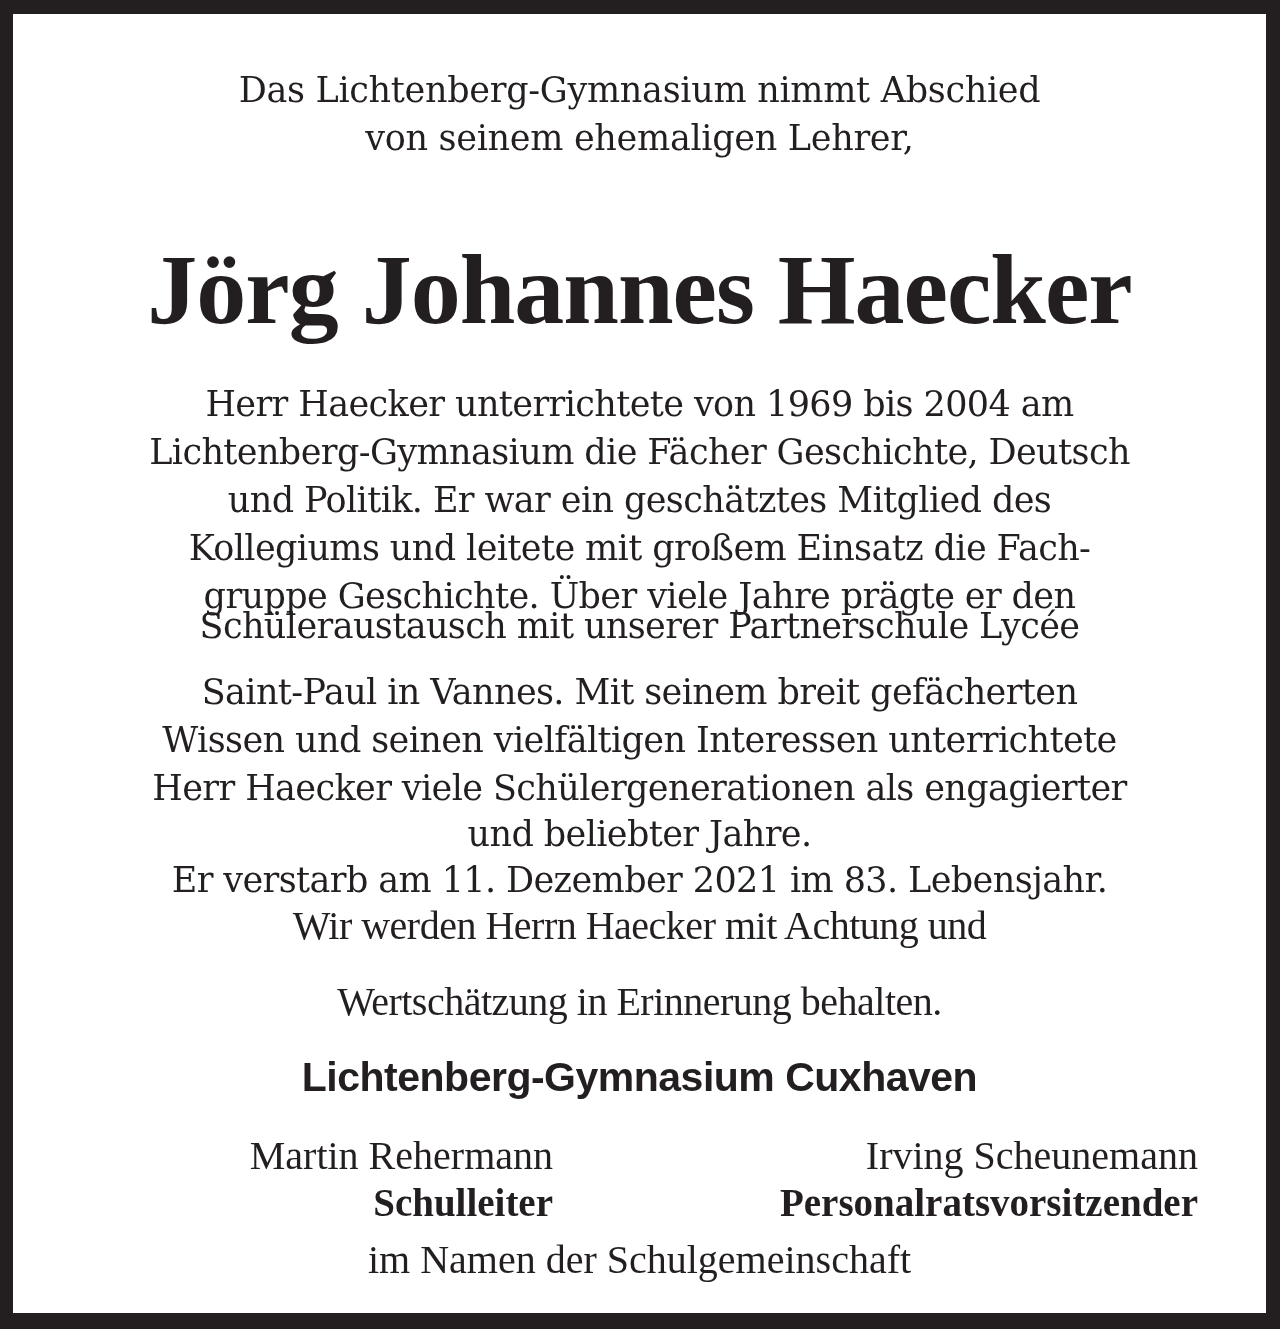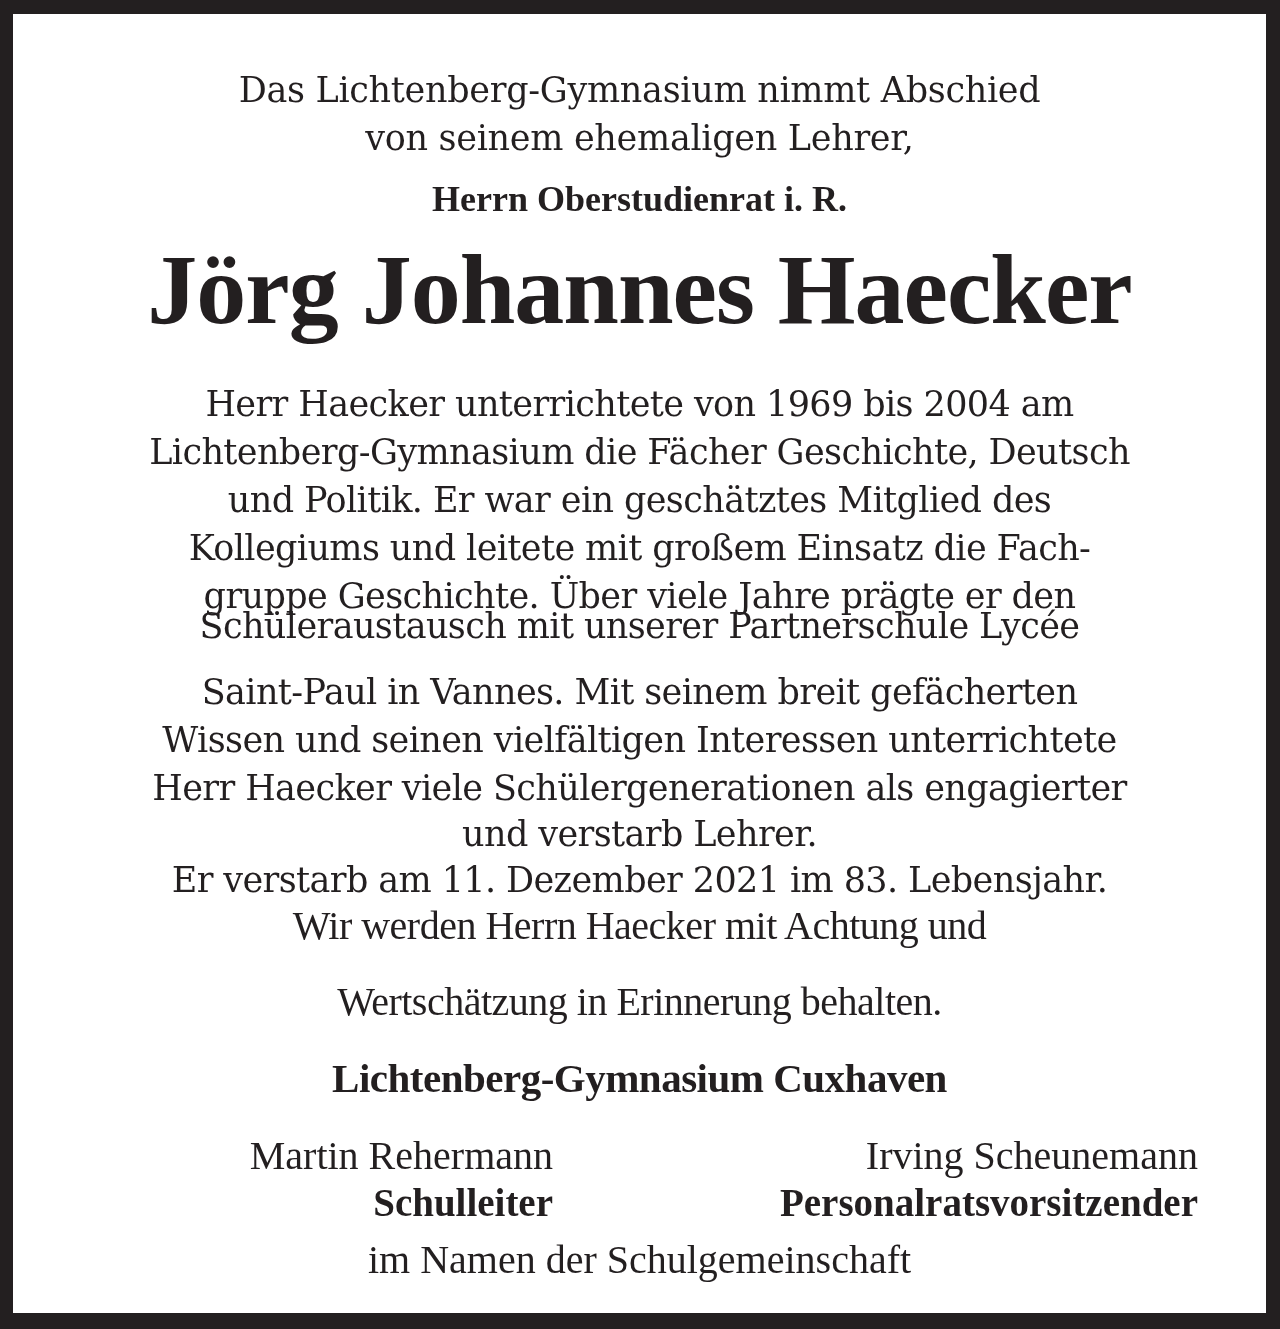--- a/index.html
+++ b/index.html
@@ -23,52 +23,51 @@
   .honor { font-size: 31px; font-weight: bold; font-family: "Liberation Serif", serif; font-size: 36px; }
   .name {
     font-family: Liberation Serif, serif;
     font-weight: bold;
     font-size: 100px;
     letter-spacing: -1px;
   }
   .body { font-size: 35px; letter-spacing: -0.6px; }
   .closing { font-size: 36px; letter-spacing: -0.5px; font-family: "Liberation Serif", serif; font-size: 40px; }
   .school {
-    font-family: Liberation Serif, serif;
+    font-family: Liberation Sans, sans-serif;
     font-weight: bold;
     font-size: 41px;
     letter-spacing: -0.5px;
   }
   .sig { position: absolute; text-align: right; white-space: nowrap; }
   .sig .pname { font-family: "Liberation Serif", serif; font-size: 40px; display: block; line-height: 48px; }
   .sig .role { font-family: Liberation Serif, serif; font-size: 39px; font-weight: bold; display: block; line-height: 46px; }
   .footer { font-family: "Liberation Serif", serif; font-size: 40px; }
 </style>
 </head>
 <body>
 
 <div class="card">
 
   <div class="line intro" style="top:56px;">Das Lichtenberg-Gymnasium nimmt Abschied</div>
   <div class="line intro" style="top:104px;">von seinem ehemaligen Lehrer,</div>
 
-  <div class="line honor" style="top:164px;">Herrn Oberstudienrat i. R.</div>
 
   <div class="line name" style="top:216px; line-height:120px;">Jörg Johannes Haecker</div>
 
   <div class="line body" style="top:370px;">Herr Haecker unterrichtete von 1969 bis 2004 am</div>
   <div class="line body" style="top:418px;">Lichtenberg-Gymnasium die Fächer Geschichte, Deutsch</div>
   <div class="line body" style="top:466px;">und Politik. Er war ein geschätztes Mitglied des</div>
   <div class="line body" style="top:514px;">Kollegiums und leitete mit großem Einsatz die Fach-</div>
   <div class="line body" style="top:562px;">gruppe Geschichte. Über viele Jahre prägte er den</div>
   <div class="line body" style="top:592px;">Schüleraustausch mit unserer Partnerschule Lycée</div>
   <div class="line body" style="top:658px;">Saint-Paul in Vannes. Mit seinem breit gefächerten</div>
   <div class="line body" style="top:706px;">Wissen und seinen vielfältigen Interessen unterrichtete</div>
   <div class="line body" style="top:754px;">Herr Haecker viele Schülergenerationen als engagierter</div>
-  <div class="line body" style="top:800px;">und verstarb Lehrer.</div>
+  <div class="line body" style="top:800px;">und beliebter Jahre.</div>
   <div class="line body" style="top:846px;">Er verstarb am 11. Dezember 2021 im 83. Lebensjahr.</div>
 
   <div class="line closing" style="top:868px;margin-top:20px;">Wir werden Herrn Haecker mit Achtung und</div>
   <div class="line closing" style="top:964px;">Wertschätzung in Erinnerung behalten.</div>
 
   <div class="line school" style="top:1040px;">Lichtenberg-Gymnasium Cuxhaven</div>
 
   <div class="sig" style="left:140px; width:400px; top:1118px;">
     <span class="pname">Martin Rehermann</span>
     <span class="role">Schulleiter</span>

